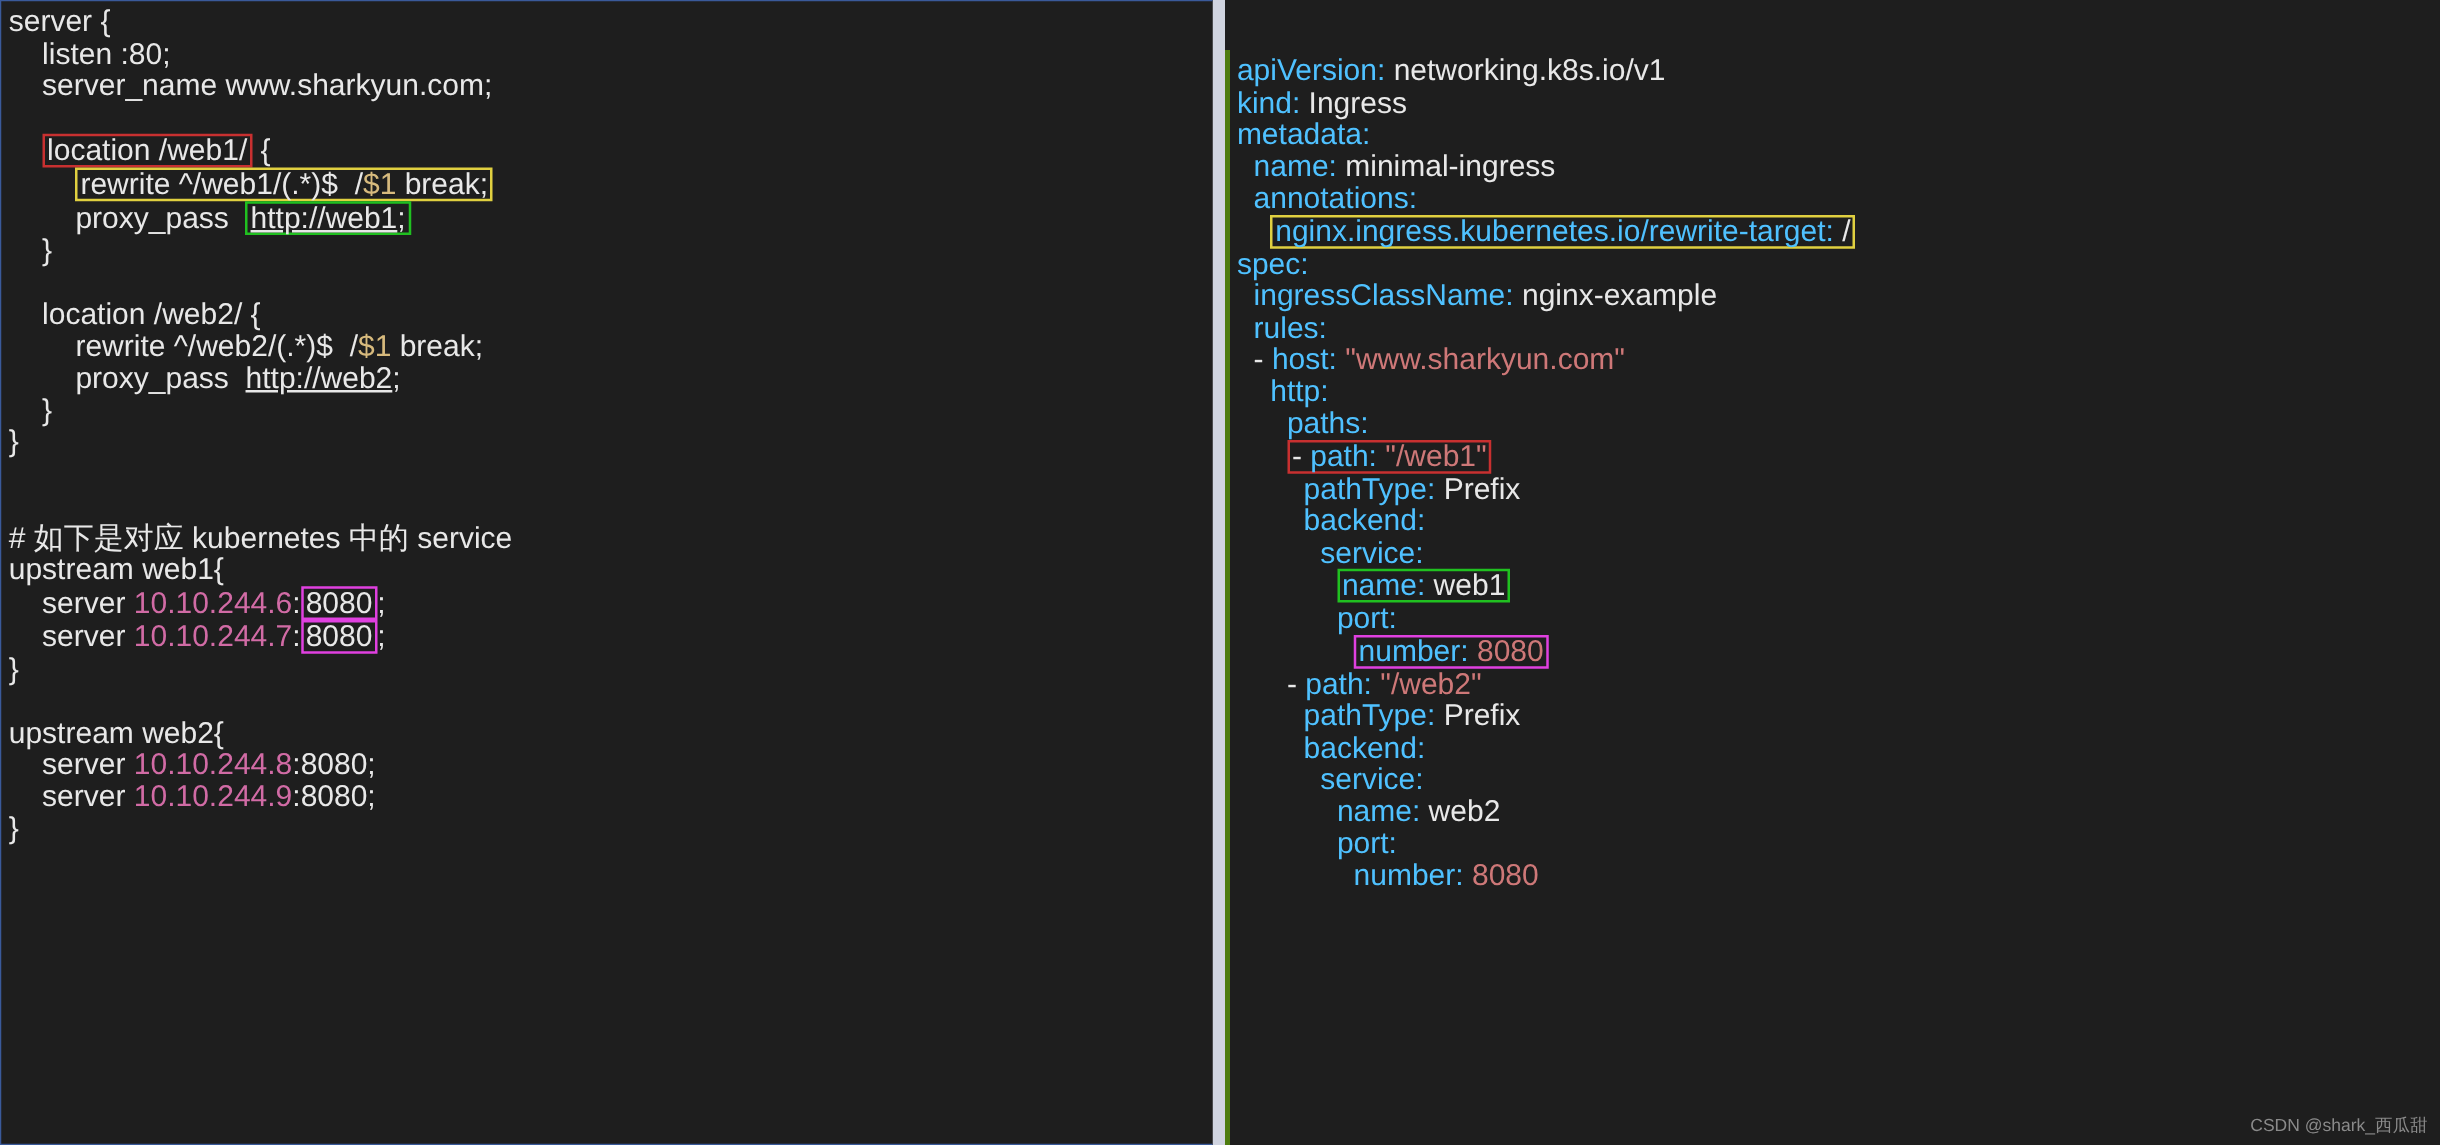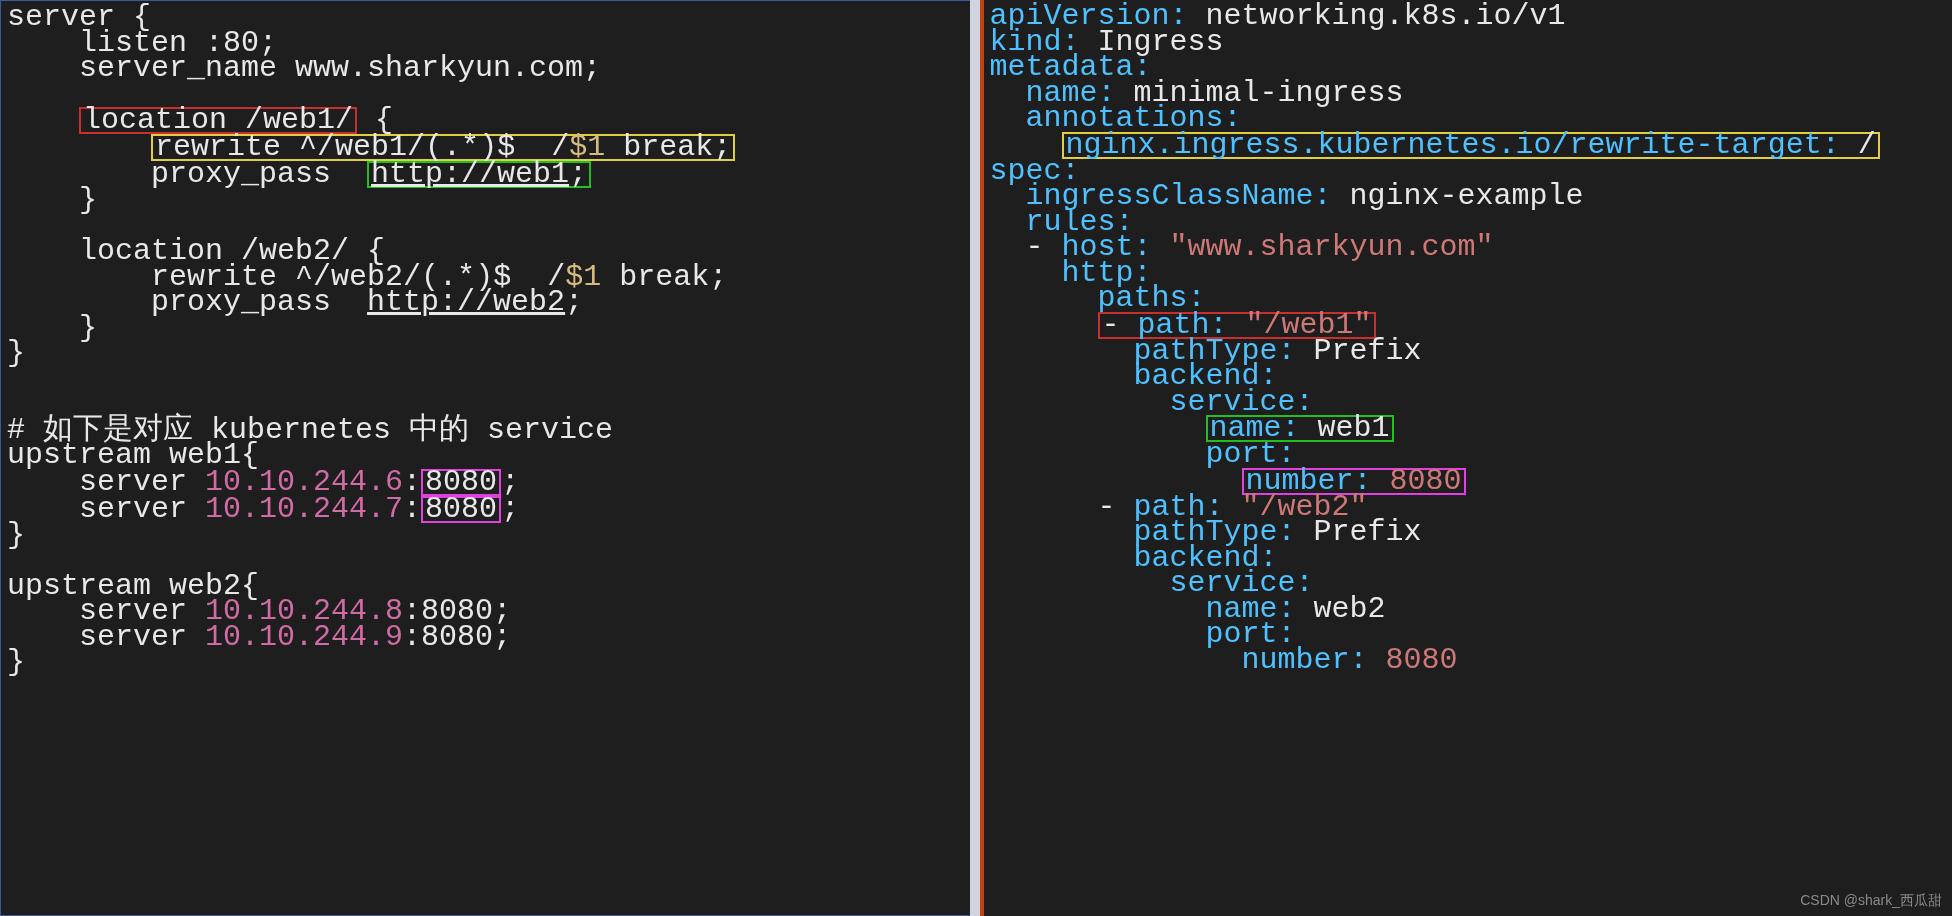--- a/index.html
+++ b/index.html
@@ -22,33 +22,34 @@
     position: relative;
     flex: 1 1 0;
     background: #1e1e1e;
     overflow: hidden;
   }
   .pane-left {
     border: 1px solid #3a5a9a;
     border-right: none;
   }
   .pane-right {
-    border-left: 4px solid #c2410c;
+    border-left: 4px solid #4d7c0f;
+    margin-top: 40px;
   }
   .gutter {
     width: 10px;
     background: #d0d4e0;
   }
   pre.code {
     margin: 0;
     padding: 4px 6px;
     line-height: 25.5px;
     white-space: pre;
-    font-family: Liberation Mono, monospace;
-    font-size: 30px;
+    font-family: Liberation Sans, sans-serif;
+    font-size: 24px;
   }
   .c-white   { color: #e8e8e8; }
   .c-cyan    { color: #4fc1ff; }
   .c-yellow  { color: #d7ba7d; }
   .c-pink    { color: #d16ba5; }
   .c-salmon  { color: #ce7878; }
   .u { text-decoration: underline; }
   .box { border: 2px solid; padding: 0 2px; display:inline-block; line-height:23px;}
   .box-red     { border-color: #c83030; }
   .box-yellow  { border-color: #e0d040; }

